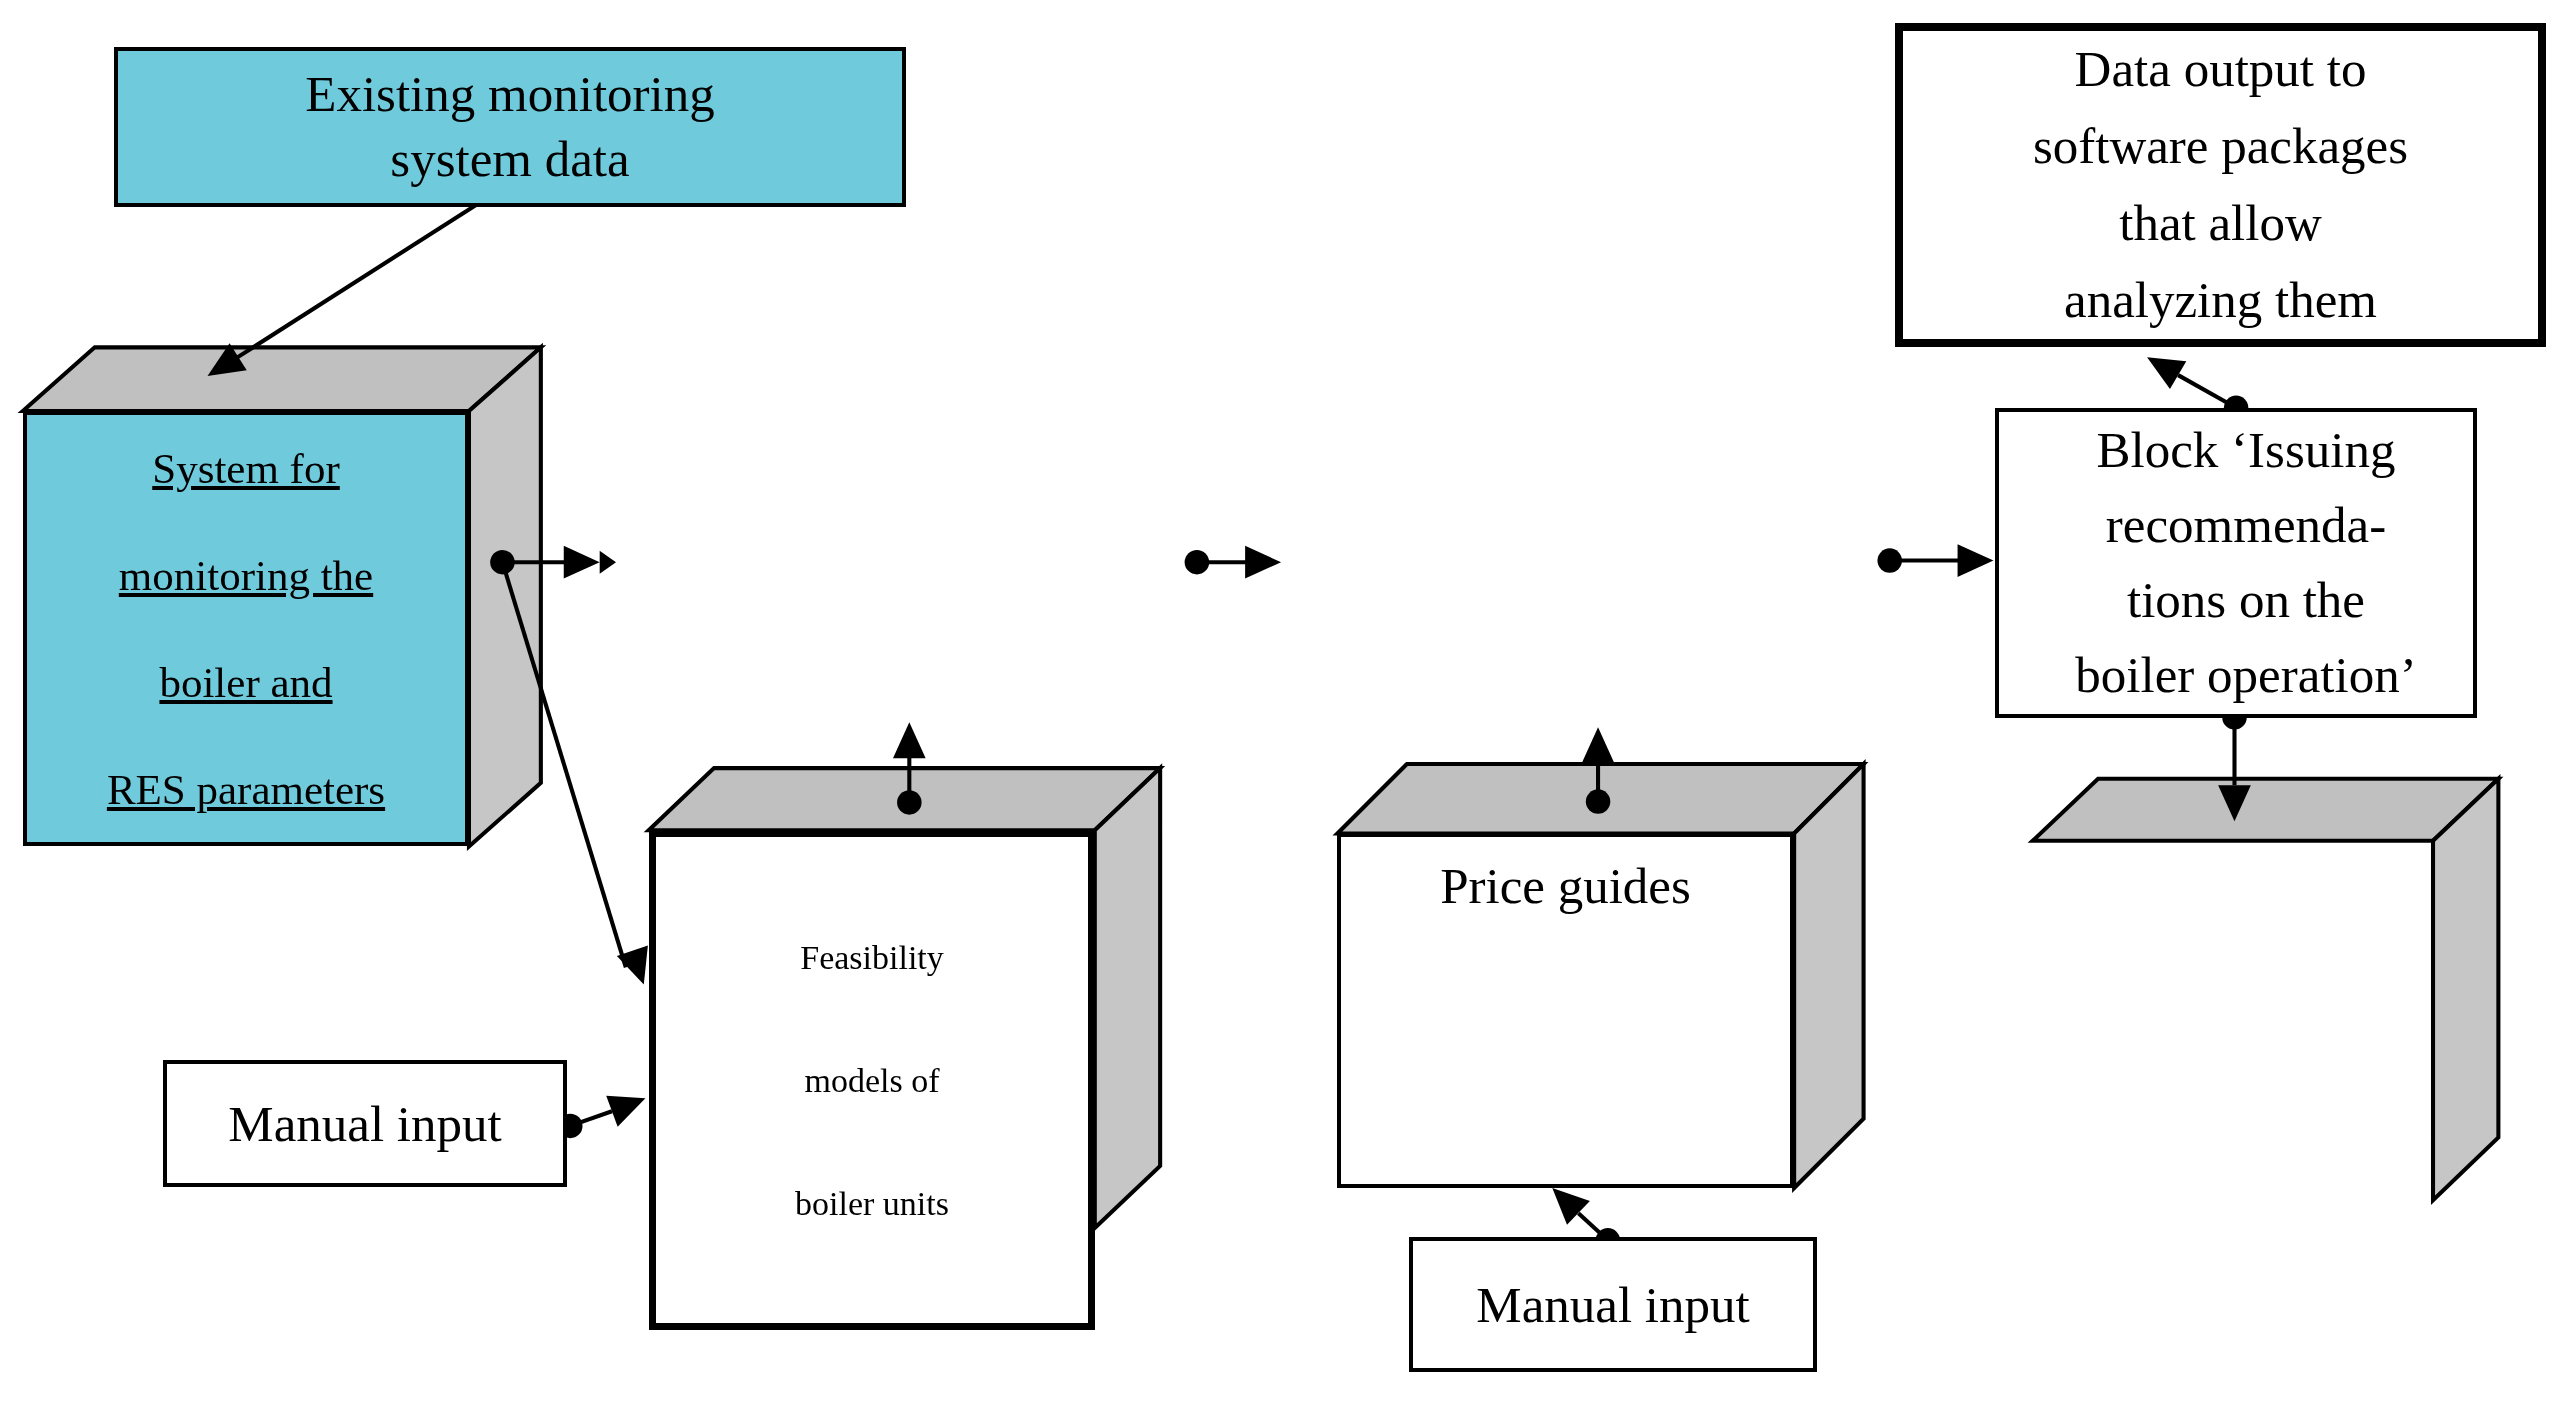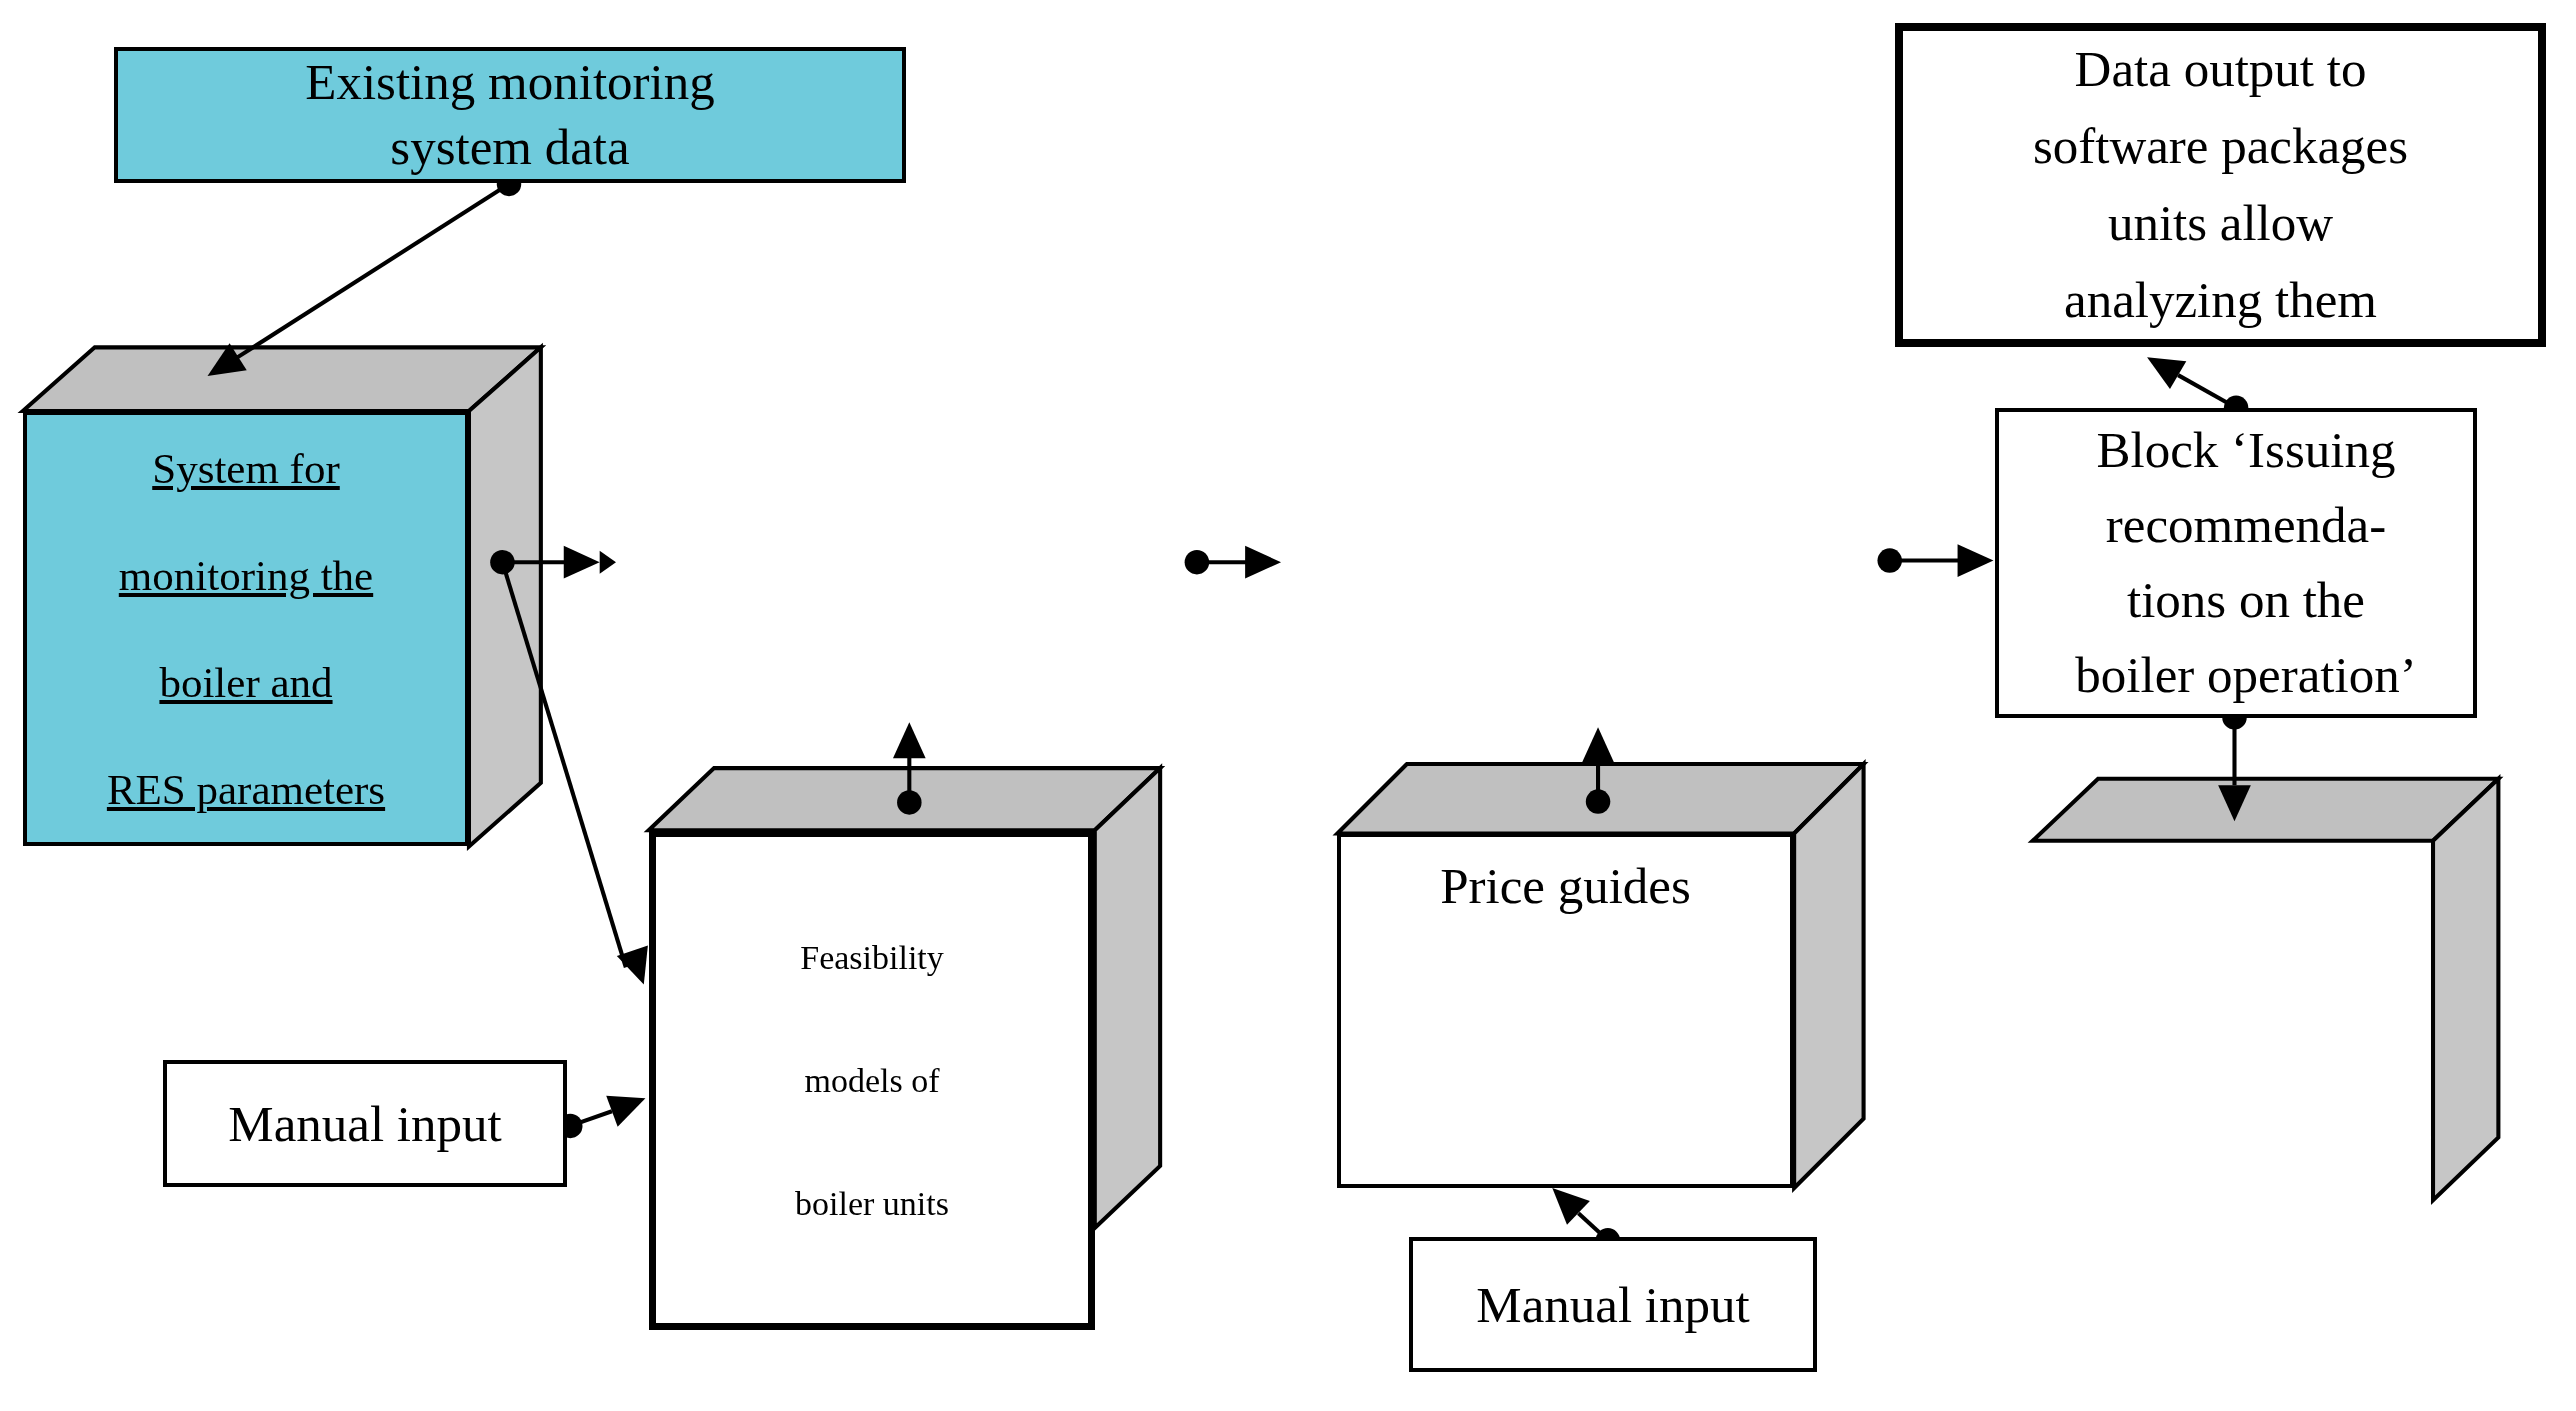--- a/index.html
+++ b/index.html
@@ -4,21 +4,21 @@
 <style>
   html,body{margin:0;padding:0;background:#ffffff;}
   body{width:2576px;height:1412px;position:relative;overflow:hidden;
        font-family:"Liberation Serif","DejaVu Serif",serif;color:#000;}
   #stage{position:absolute;left:0;top:0;width:2576px;height:1412px;}
   #layer-svg{position:absolute;left:0;top:0;z-index:0;}
   .node{position:absolute;box-sizing:border-box;background:#fff;border:4.1px solid #000;
         display:flex;align-items:center;justify-content:center;text-align:center;z-index:1;}
   .node .lbl{white-space:pre-line;display:block;width:100%;}
   
-  #box-existing   {left:114px;  top:47px;   width:792px; height:136px; font-size:51px; line-height:65px;}
+  #box-existing   {left:114px;  top:47px;   width:792px; height:160px; font-size:51px; line-height:65px;}
   #box-monitoring {left:23px;   top:411px;  width:446px; height:435px; font-size:43px; line-height:107px;text-decoration:underline;}
   #box-optimizing {left:618px;  top:407px;  width:579px; height:312px; font-size:51px; line-height:73px;}
   #box-calculating{left:1283px; top:405px;  width:611px; height:320px; font-size:51px; line-height:73px; border-width:8.2px;}
   #box-issuing    {left:1995px; top:408px;  width:482px; height:310px; font-size:51px; line-height:75px;padding-left:20px;}
   #box-output     {left:1895px; top:23px;   width:651px; height:324px; font-size:51px; line-height:77px; border-width:8.2px;}
   #box-feasibility{left:649px;  top:830px; width:446px; height:500px; font-size:34px; line-height:123px; border-width:7.4px;}
   #box-price      {left:1337px; top:833px; width:457px; height:355px; font-size:51px; align-items:flex-start; padding-top:20px;}
   #box-storage    {left:2033px; top:841px; width:400px; height:359px; font-size:49px; line-height:114px; border-width:8.2px;}
   #box-manual-left{left:163px;  top:1060px; width:404px; height:127px; font-size:51px;}
   #box-manual-bot {left:1409px; top:1237px; width:408px; height:135px; font-size:51px;}
@@ -119,21 +119,21 @@
   <div class="node" id="box-issuing">
     <span class="lbl">Block ‘Issuing
 recommenda-
 tions on the
 boiler operation’</span>
   </div>
 
   <div class="node" id="box-output">
     <span class="lbl">Data output to
 software packages
-units allow
+that allow
 analyzing them</span>
   </div>
 
   <div class="node" id="box-feasibility">
     <span class="lbl">Feasibility
 models of
 boiler units</span>
   </div>
 
   <div class="node" id="box-price">

